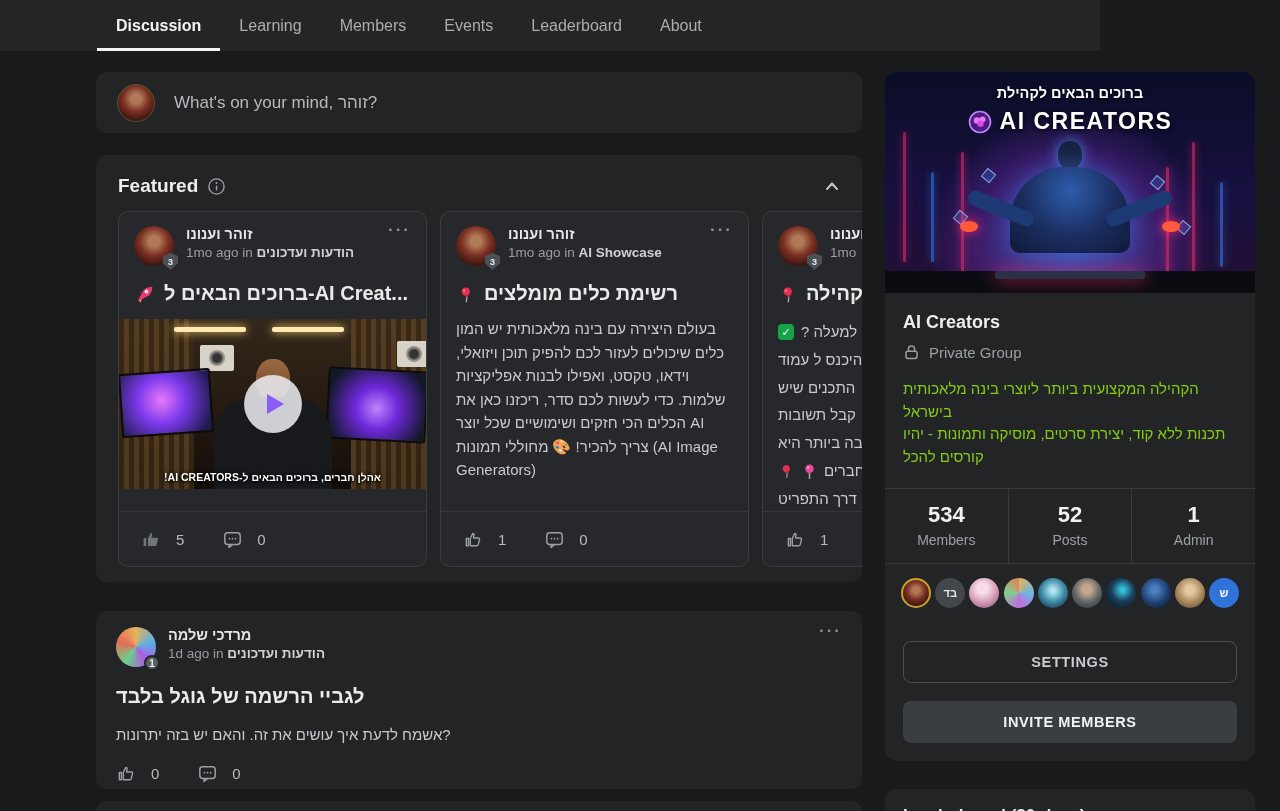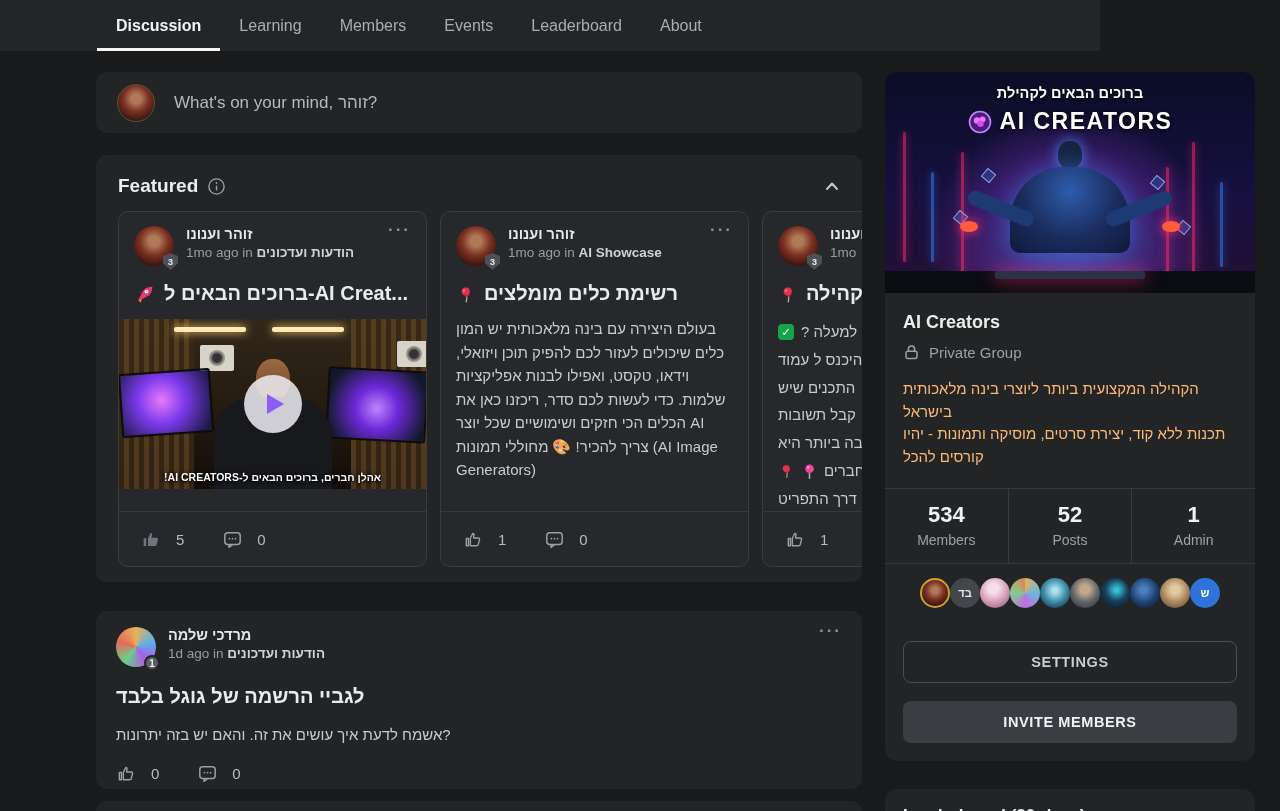--- a/index.html
+++ b/index.html
@@ -126,28 +126,28 @@
   .fig .arm.l { left:6px; transform:rotate(22deg); }
   .fig .arm.r { right:6px; transform:rotate(-22deg); }
   .fig .hand { position:absolute; top:72px; width:18px; height:11px; border-radius:50%; background:#ff5a3c; box-shadow:0 0 12px #ff2d6f; }
   .fig .hand.l { left:0; } .fig .hand.r { right:0; }
   .desk { position:absolute; left:0; right:0; bottom:0; height:22px; background:#0a0c12; }
   .keyboard { position:absolute; left:50%; transform:translateX(-50%); bottom:14px; width:150px; height:8px; border-radius:2px; background:#2b3147; box-shadow:0 0 18px rgba(255,45,111,.75); }
   .cube { position:absolute; width:11px; height:11px; border:1px solid rgba(147,197,253,.8); background:rgba(59,130,246,.25); transform:rotate(40deg); }
   .ginfo { padding:19px 18px 0 18px; }
   .gname { font-size:18px; font-weight:700; color:#eceded; }
   .gpriv { display:flex; align-items:center; gap:9px; margin-top:11px; font-size:15px; color:#9ca1a6; }
-  .gdesc { margin-top:17px; font-size:15px; line-height:1.5; color:#fdba74; }
+  .gdesc { margin-top:17px; font-size:15px; line-height:1.5; color:#84cc16; }
   .hdiv { height:1px; background:#36383b; margin-top:20px; }
   .stats { display:flex; align-items:stretch; }
   .stat { flex:1; text-align:center; padding:13px 0 15px 0; cursor:pointer; }
   .stat + .stat { border-left:1px solid #3a3c3f; }
   .stat-v { font-size:22px; font-weight:700; color:#f0f1f2; }
   .stat-l { margin-top:4px; font-size:14px; color:#9ca1a6; }
-  .avrow { display:flex; justify-content:center; padding:14px 16px 16px 16px; }
+  .avrow { display:flex; justify-content:space-between; padding:14px 16px 16px 16px; }
   .av { width:30px; height:30px; border-radius:50%; flex:none; cursor:pointer; display:flex; align-items:center; justify-content:center; font-size:11px; font-weight:700; color:#e7e9ea; }
   .av1 { background:radial-gradient(circle at 50% 40%, #b07a58 15%, #7c3023 45%, #2e120e 80%); border:2px solid #c9a227; }
   .av2 { background:#43474c; }
   .av3 { background:radial-gradient(circle at 45% 35%, #f6dde8 20%, #d49ab5 55%, #8a5670 95%); }
   .av4 { background:conic-gradient(#e0b35c,#6db6e0,#c06de0,#7ed08f,#e0845c); }
   .av5 { background:radial-gradient(circle at 50% 42%, #aee3f2 10%, #3e8ba6 50%, #143247 90%); }
   .av6 { background:radial-gradient(circle at 50% 38%, #c5a88c 18%, #5d6267 55%, #33373b 95%); }
   .av7 { background:radial-gradient(circle at 55% 40%, #36c0d8 8%, #19405c 45%, #0c1624 90%); }
   .av8 { background:radial-gradient(circle at 45% 40%, #4d7fc0 12%, #1d3e6e 55%, #0d1b33 95%); }
   .av9 { background:radial-gradient(circle at 50% 40%, #e3c9a0 18%, #a7855c 55%, #5c4630 95%); }

